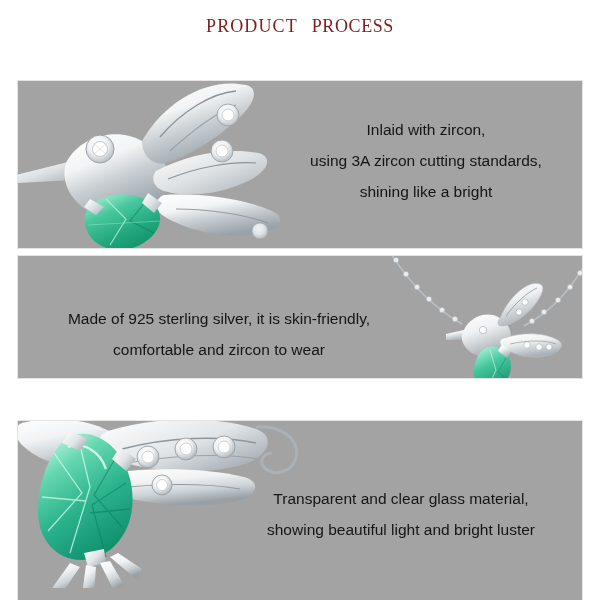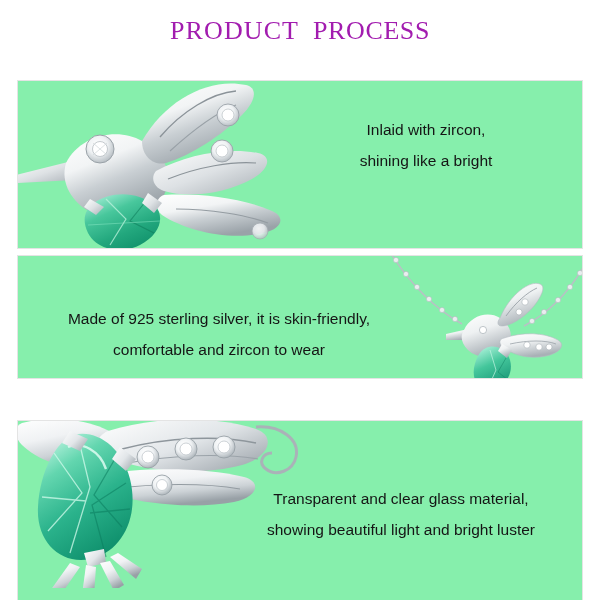--- a/index.html
+++ b/index.html
@@ -19,33 +19,33 @@
   .title-bar {
     position: absolute;
     left: 0;
     top: 16px;
     width: 600px;
     text-align: center;
     white-space: nowrap;
   }
   .title-word {
     font-family: "Liberation Serif", serif;
-    font-size: 26px;
+    font-size: 18px;
     letter-spacing: 1.1px;
-    color: #a21caf;
+    color: #7f1d1d;
     display: inline-block;
     vertical-align: baseline;
   }
   .title-word.light { font-weight: 400; }
   .title-word.bold  { font-weight: 400; margin-left: 14px; letter-spacing: 0.6px; }
 
   
   .panel {
     position: absolute;
-    background: #86efac;
+    background: #a3a3a3;
     border: 1px solid #e4e4e4;
     box-sizing: border-box;
     overflow: hidden;
   }
   #panel-1 { left: 17px; top: 80px;  width: 566px; height: 169px; }
   #panel-2 { left: 17px; top: 255px; width: 566px; height: 124px; }
   #panel-3 { left: 17px; top: 420px; width: 566px; height: 197px; }
 
   .panel-text {
     position: absolute;
@@ -142,20 +142,21 @@
       <circle cx="208" cy="72" r="11" fill="url(#zirc1)" stroke="#9aa2a8" stroke-width="0.9"></circle>
       <circle cx="208" cy="72" r="6" fill="#ffffff" stroke="#b6bdc2" stroke-width="0.7"></circle>
     </g>
     <g>
       <circle cx="246" cy="152" r="8" fill="url(#zirc1)" stroke="#a4abb1" stroke-width="0.8" opacity="0.85"></circle>
     </g>
   </svg>
 
   <div class="panel-text" id="text-1">
     <div>Inlaid with zircon,</div>
+    <div>using 3A zircon cutting standards,</div>
     <div>shining like a bright</div>
   </div>
 </div>
 
 <div class="panel" id="panel-2">
 
   <svg class="art" id="art-2" viewBox="0 0 210 180">
     <defs>
       <linearGradient id="sil2" x1="0" y1="0" x2="0.4" y2="1">
         <stop offset="0%" stop-color="#ffffff"></stop>

